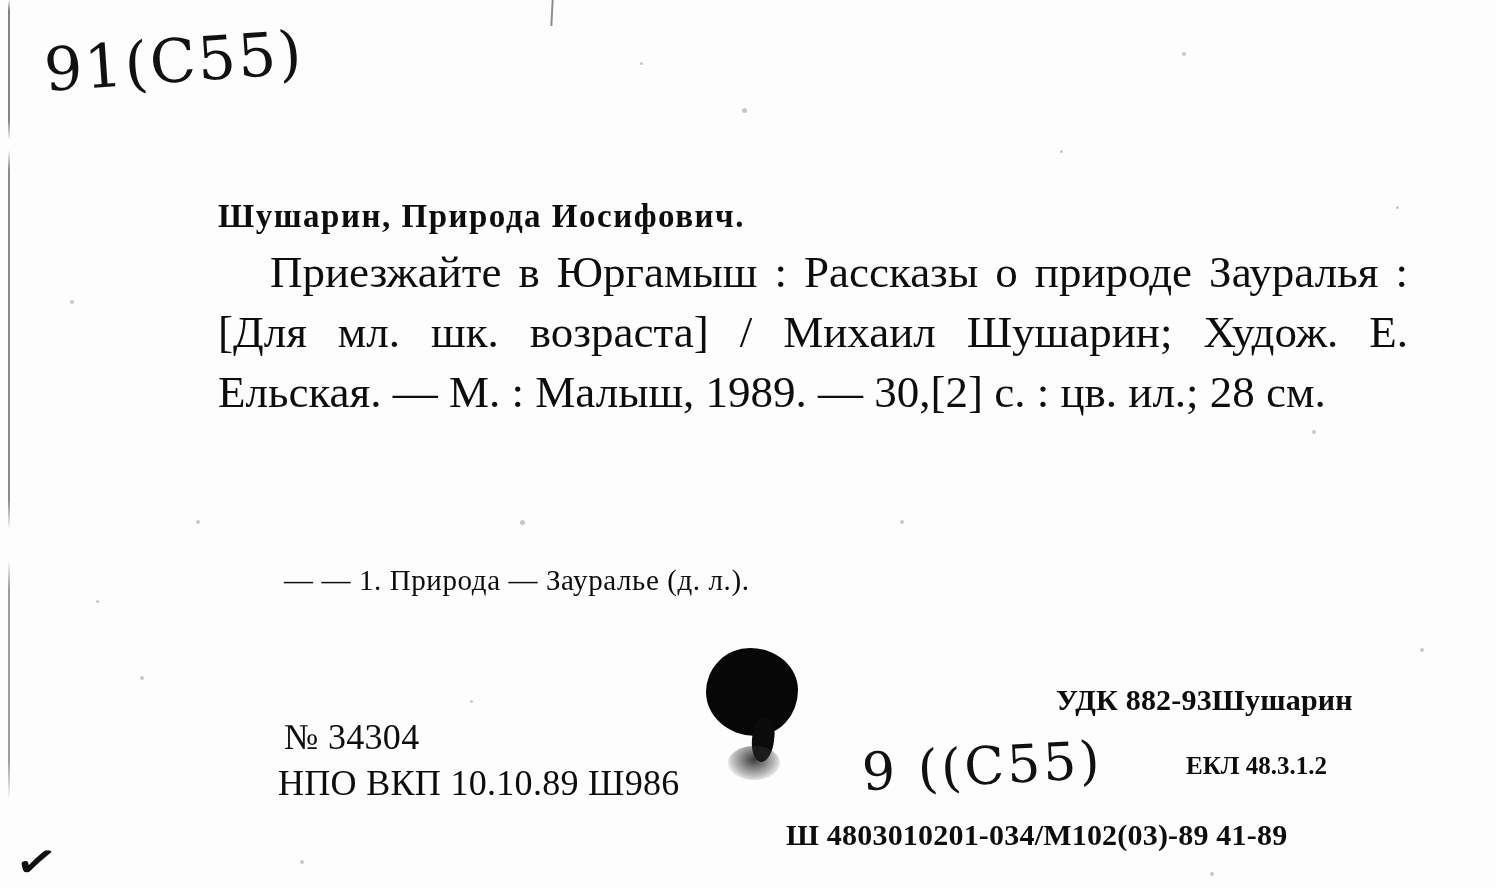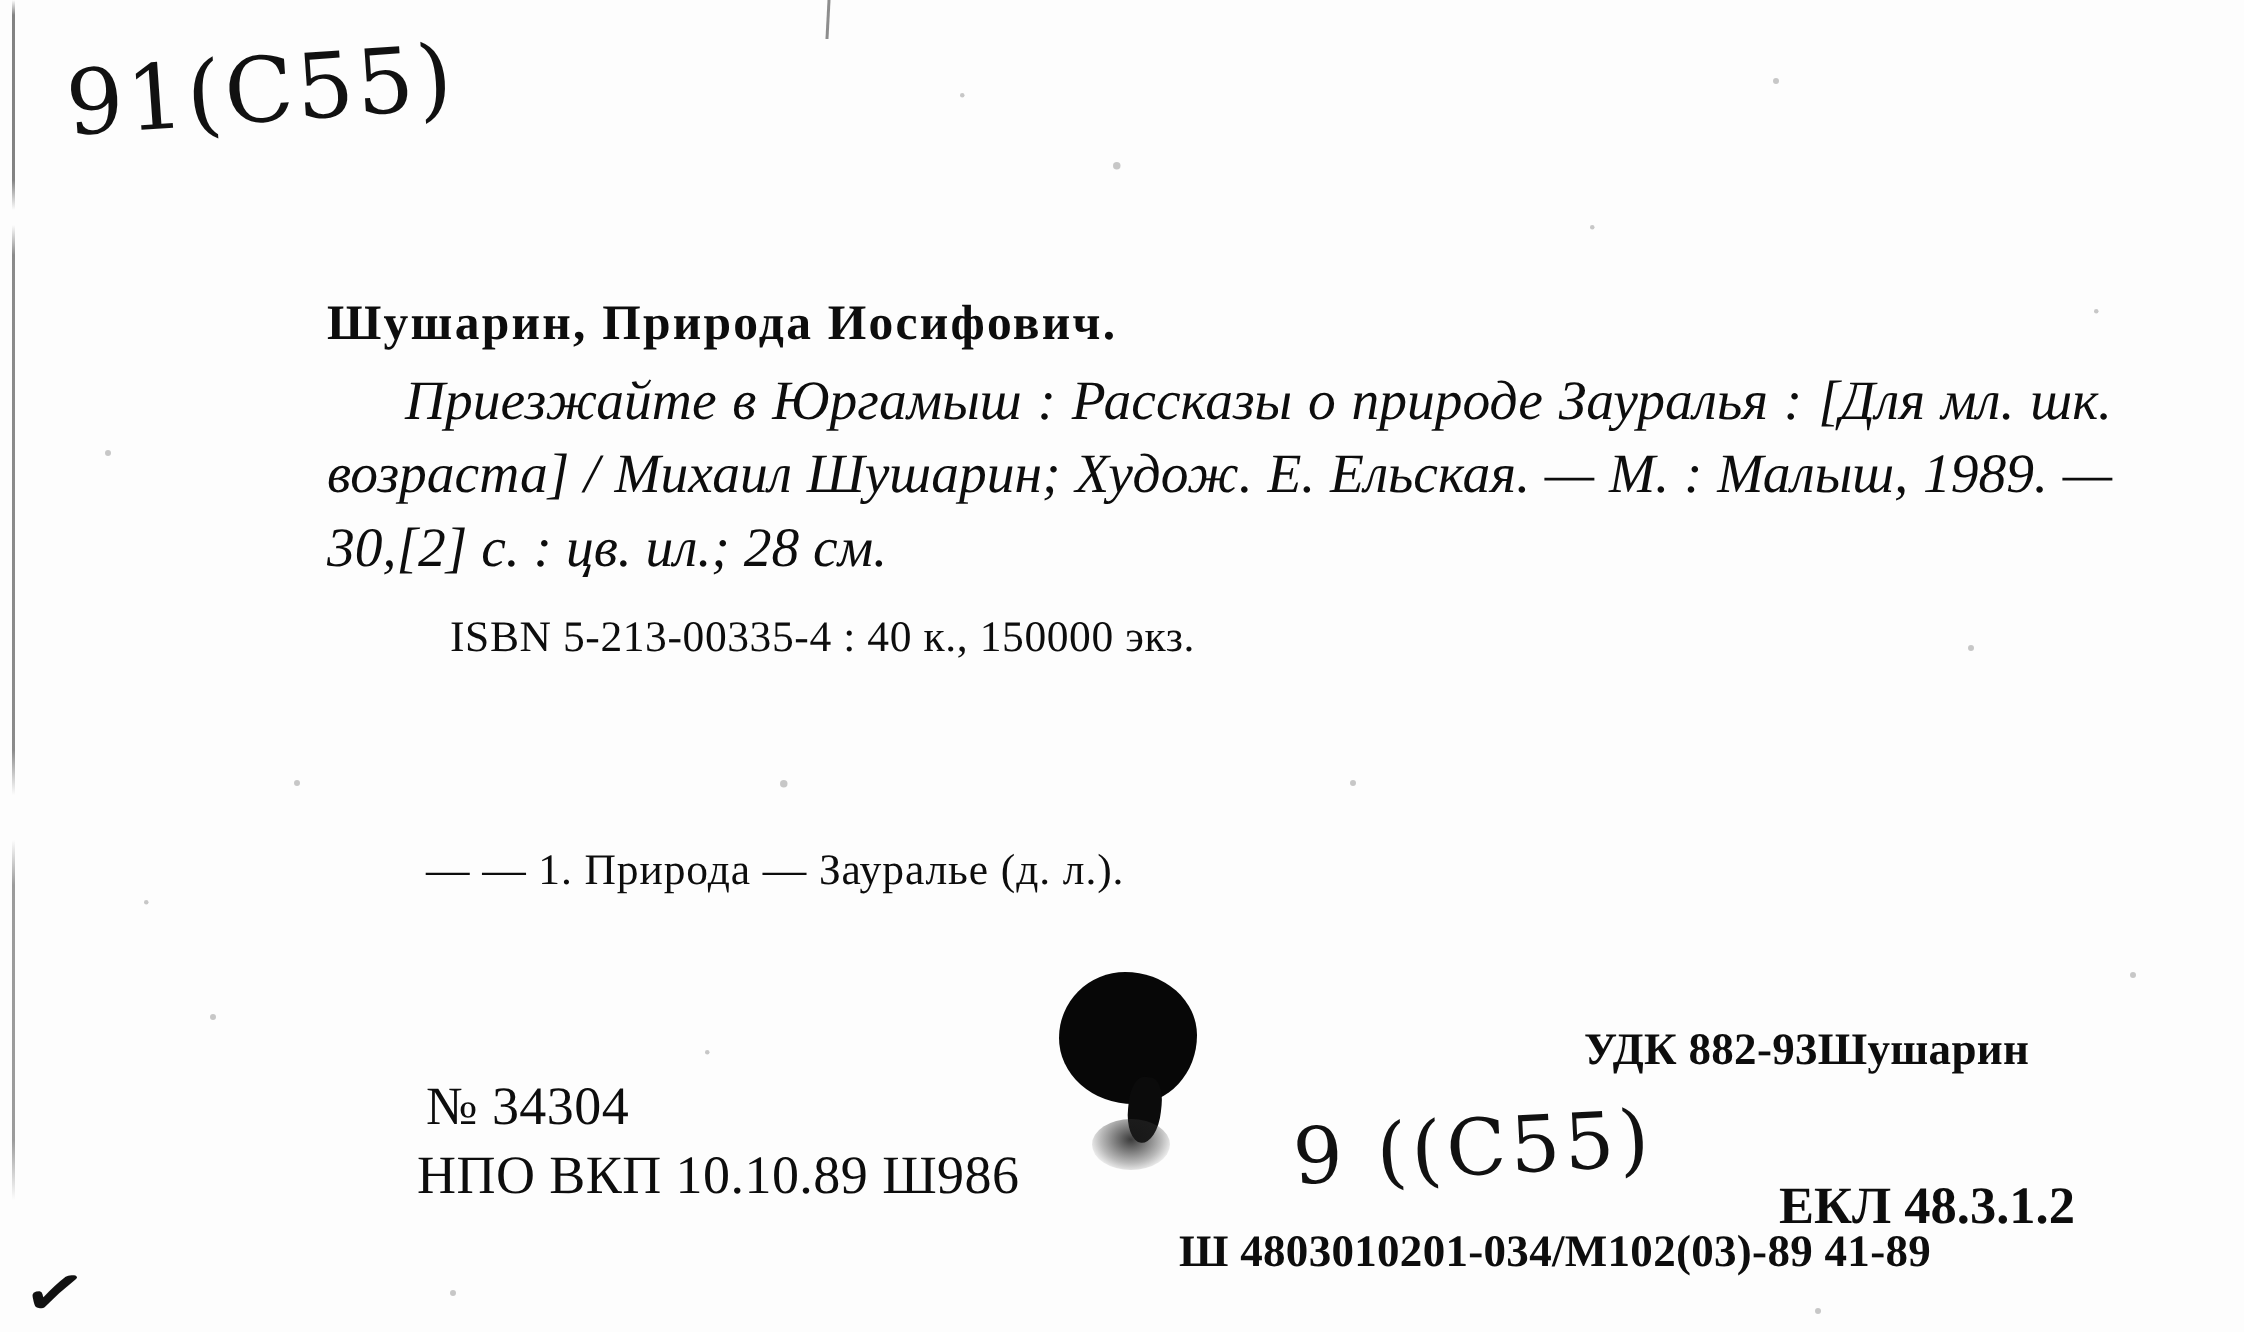--- a/index.html
+++ b/index.html
@@ -93,27 +93,26 @@
     width: 1190px;
   }
   #author {
     font-weight: bold;
     font-size: 33px;
     letter-spacing: 1.5px;
     margin: 0 0 8px 0;
     white-space: nowrap;
   }
   #description {
-    font-size: 37px;
+    font-size: 45px;
     line-height: 1.33;
     text-align: justify;
     text-justify: inter-word;
     margin: 0;
     text-indent: 52px;
-    font-style: italic;
   }
   #isbn {
     font-size: 29px;
     margin: 18px 0 0 82px;
     letter-spacing: .4px;
   }
   #subject {
     position: absolute;
     left: 284px;
     top: 564px;
@@ -172,22 +171,22 @@
     top: 680px;
     font-size: 30px;
     line-height: 1.3;
     font-weight: 600;
     letter-spacing: .2px;
     margin-left: 16px;
   }
   #ekl {
     position: absolute;
     left: 1186px;
-    top: 784px;
-    font-size: 35px;
+    top: 752px;
+    font-size: 25px;
     font-weight: 600;
     text-align: right;
   }
   #bottom-code {
     position: absolute;
     left: 786px;
     top: 818px;
     font-size: 30px;
     font-weight: 600;
     letter-spacing: .2px;
@@ -200,21 +199,20 @@
 <div id="card">
 
   <div class="edge-line"></div>
   <div class="top-tick"></div>
 
   <div class="handwritten" id="hand-top">91(С55)</div>
 
   <div id="biblio">
     <p id="author">Шушарин, Природа Иосифович.</p>
     <p id="description">Приезжайте в Юргамыш : Рассказы о природе Зауралья : [Для мл. шк. возраста] / Михаил Шушарин; Худож. Е. Ельская. — М. : Малыш, 1989. — 30,[2] с. : цв. ил.; 28 см.</p>
-    <p id="isbn">ISBN 5-213-00335-4 : 40 к., 150000 экз.</p>
   </div>
 
   <div id="subject">— — 1. Природа — Зауралье (д. л.).</div>
 
   <div id="blot"></div>
   <div id="blot-tail"></div>
   <div id="blot-smudge"></div>
 
   <div id="imprint">
     <div class="l1">№ 34304</div>

